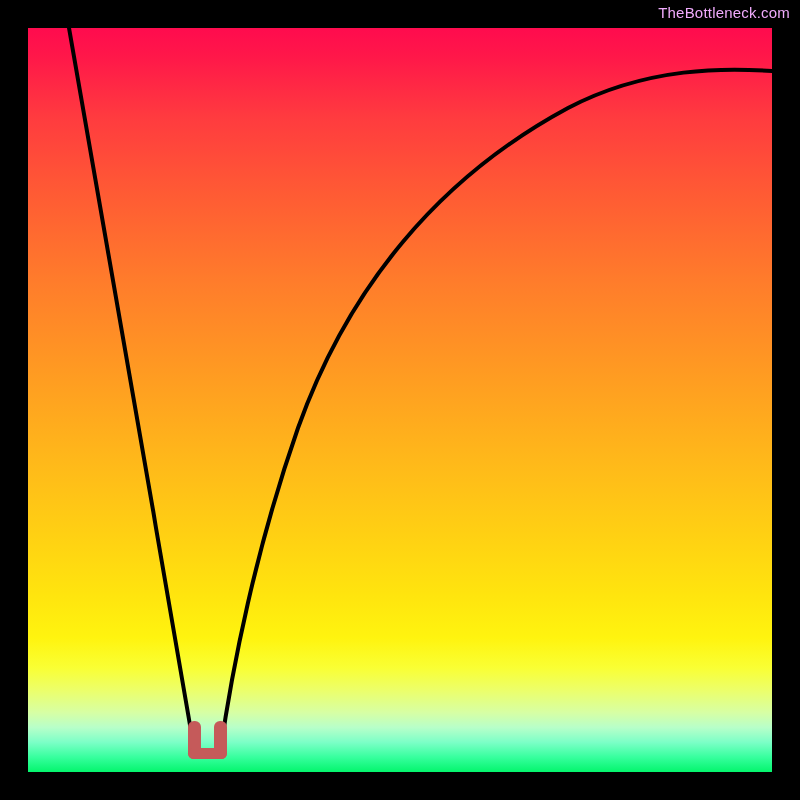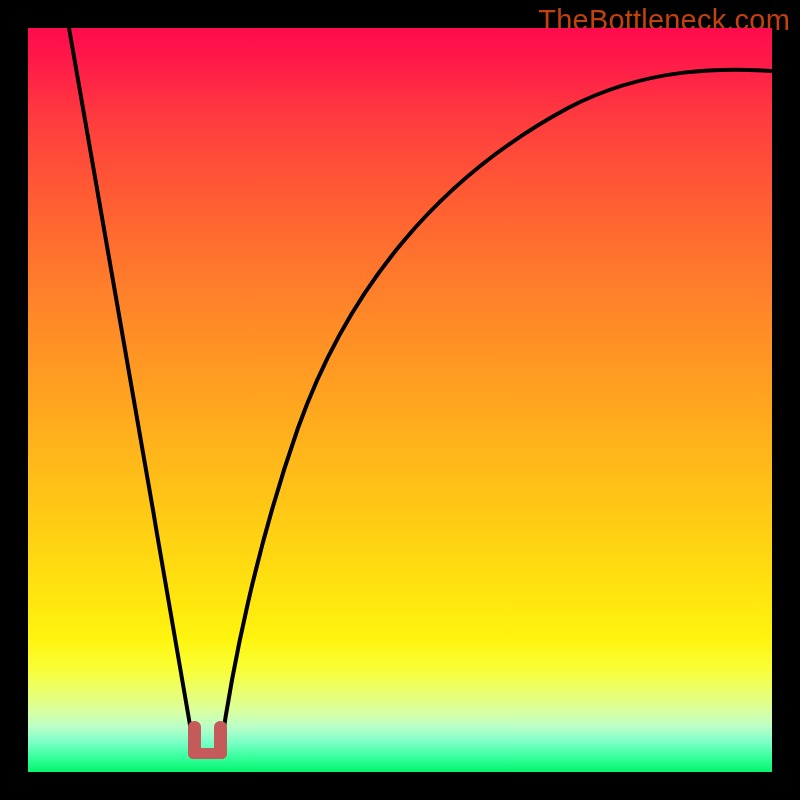--- a/index.html
+++ b/index.html
@@ -42,22 +42,22 @@
       #b8ffc9 94%,
       #7cffc7 96%,
       #37ff9e 98%,
       #04f56d 100%
     );
   }
   .watermark {
     position: absolute;
     top: 4px;
     right: 10px;
-    color: #c2410c;
-    font-size: 29px;
+    color: #f0abfc;
+    font-size: 15px;
     font-weight: 400;
     letter-spacing: 0.2px;
     user-select: none;
   }
   svg.curves {
     position: absolute;
     left: 0;
     top: 0;
     width: 744px;
     height: 744px;

